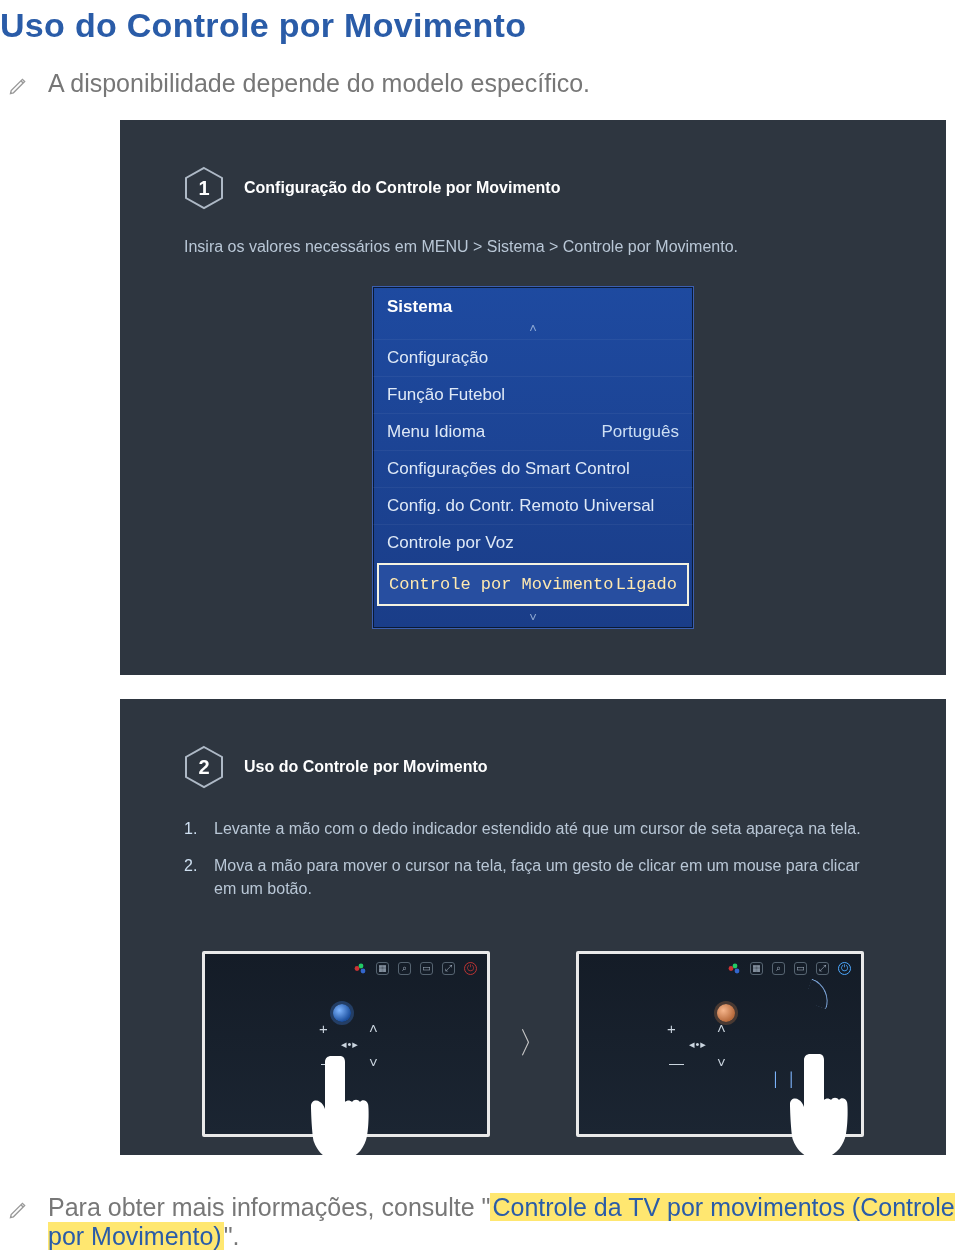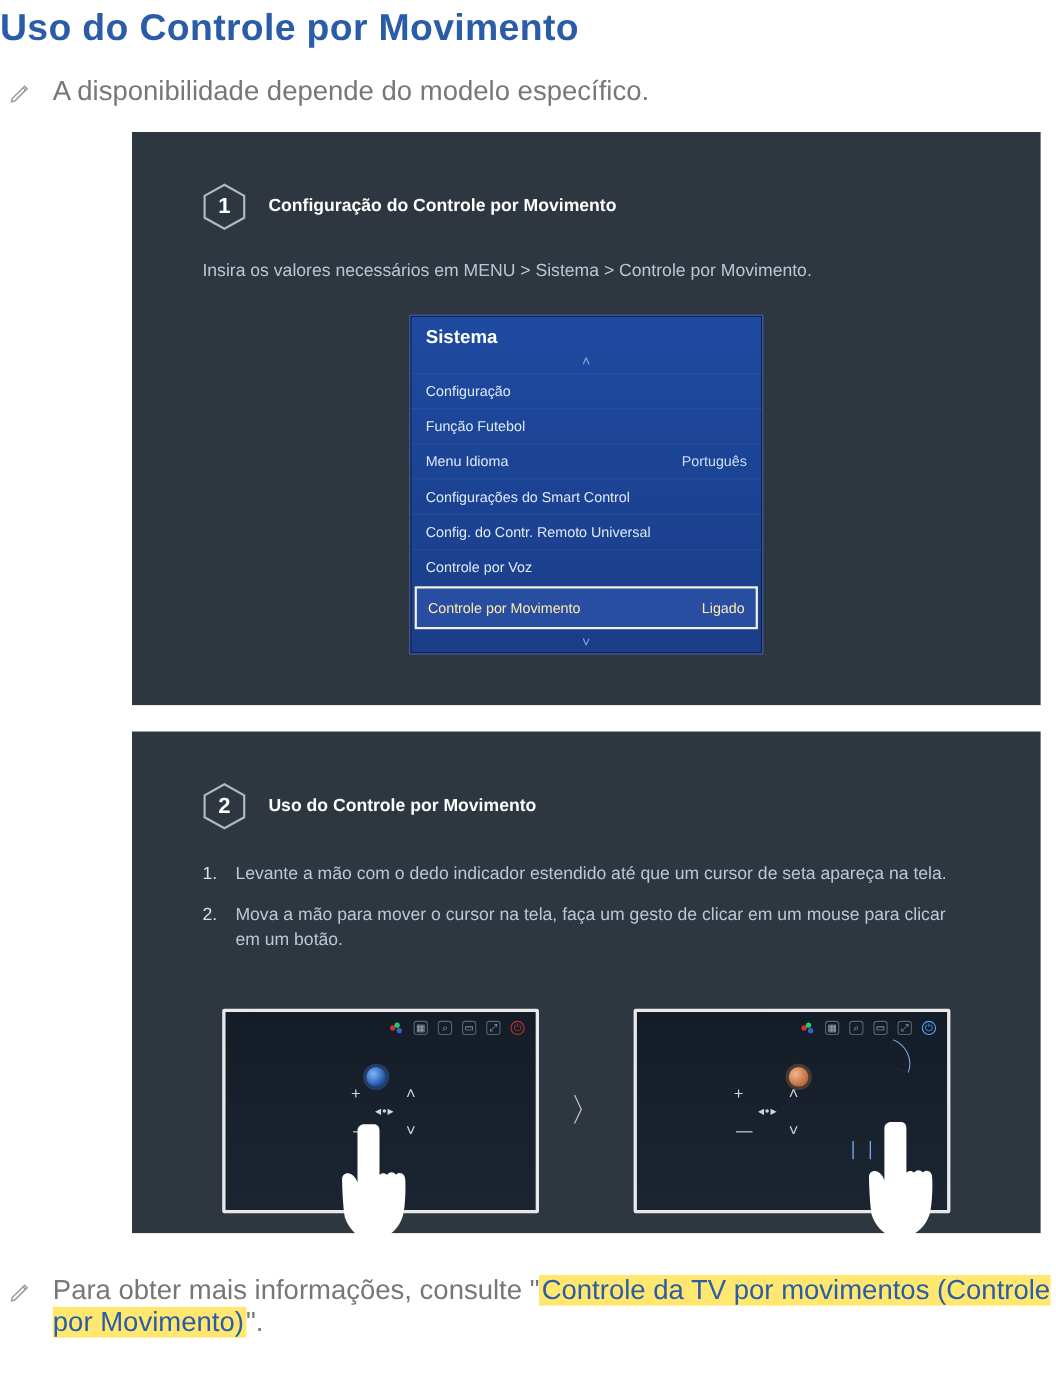--- a/index.html
+++ b/index.html
@@ -75,29 +75,30 @@
   }
   .sys-title {
     padding: 10px 25px 2px 14px;
     font-size: 17px; font-weight:700; color:#fff;
   }
   .chev-row { text-align:center; height:20px; color:#a9c1e2; font-size:13px; line-height:20px; opacity:.8; }
   .sys-item {
     display:flex; justify-content:space-between; align-items:center;
     padding: 8px 14px;
     border-top: 1px solid rgba(255,255,255,.05);
-    font-size:13px;
+    font-size:17px;
   }
   .sys-item .val { color:#cddff4; }
   .sys-item.selected {
     border: 2px solid #f4f2e1;
     background: #274ea0;
     margin: 2px 4px;
     padding: 10px 10px;
     color:#ffe9b0;
+    font-family:Liberation Mono, monospace;
   }
   .sys-item.selected .lbl { color:#ffe9b0; }
   .sys-item.selected .val { color:#ffe9b0; }
 
   
   .tv-row {
     display:flex; align-items:center; justify-content:center; gap:28px;
     padding: 0 18px 18px 18px;
   }
   .arrow-between { font-size:30px; color:#c6c6c6; font-weight:300; }

